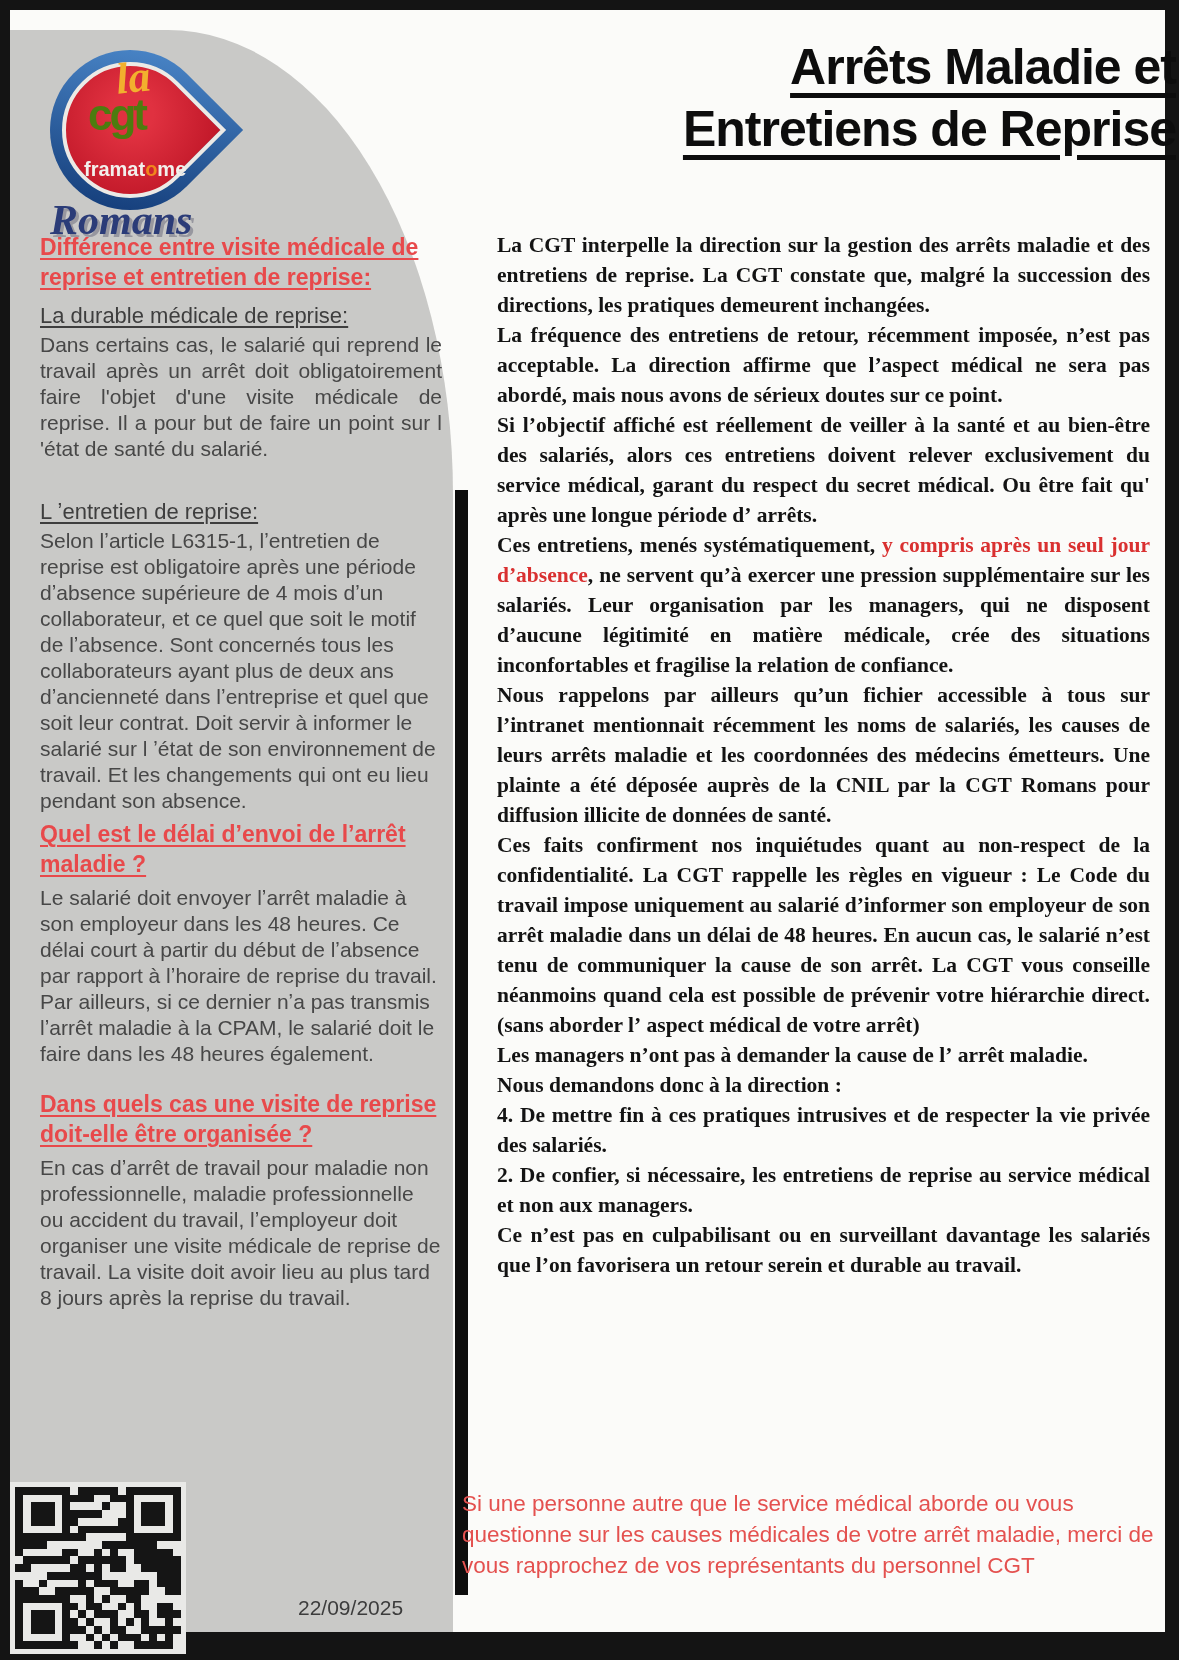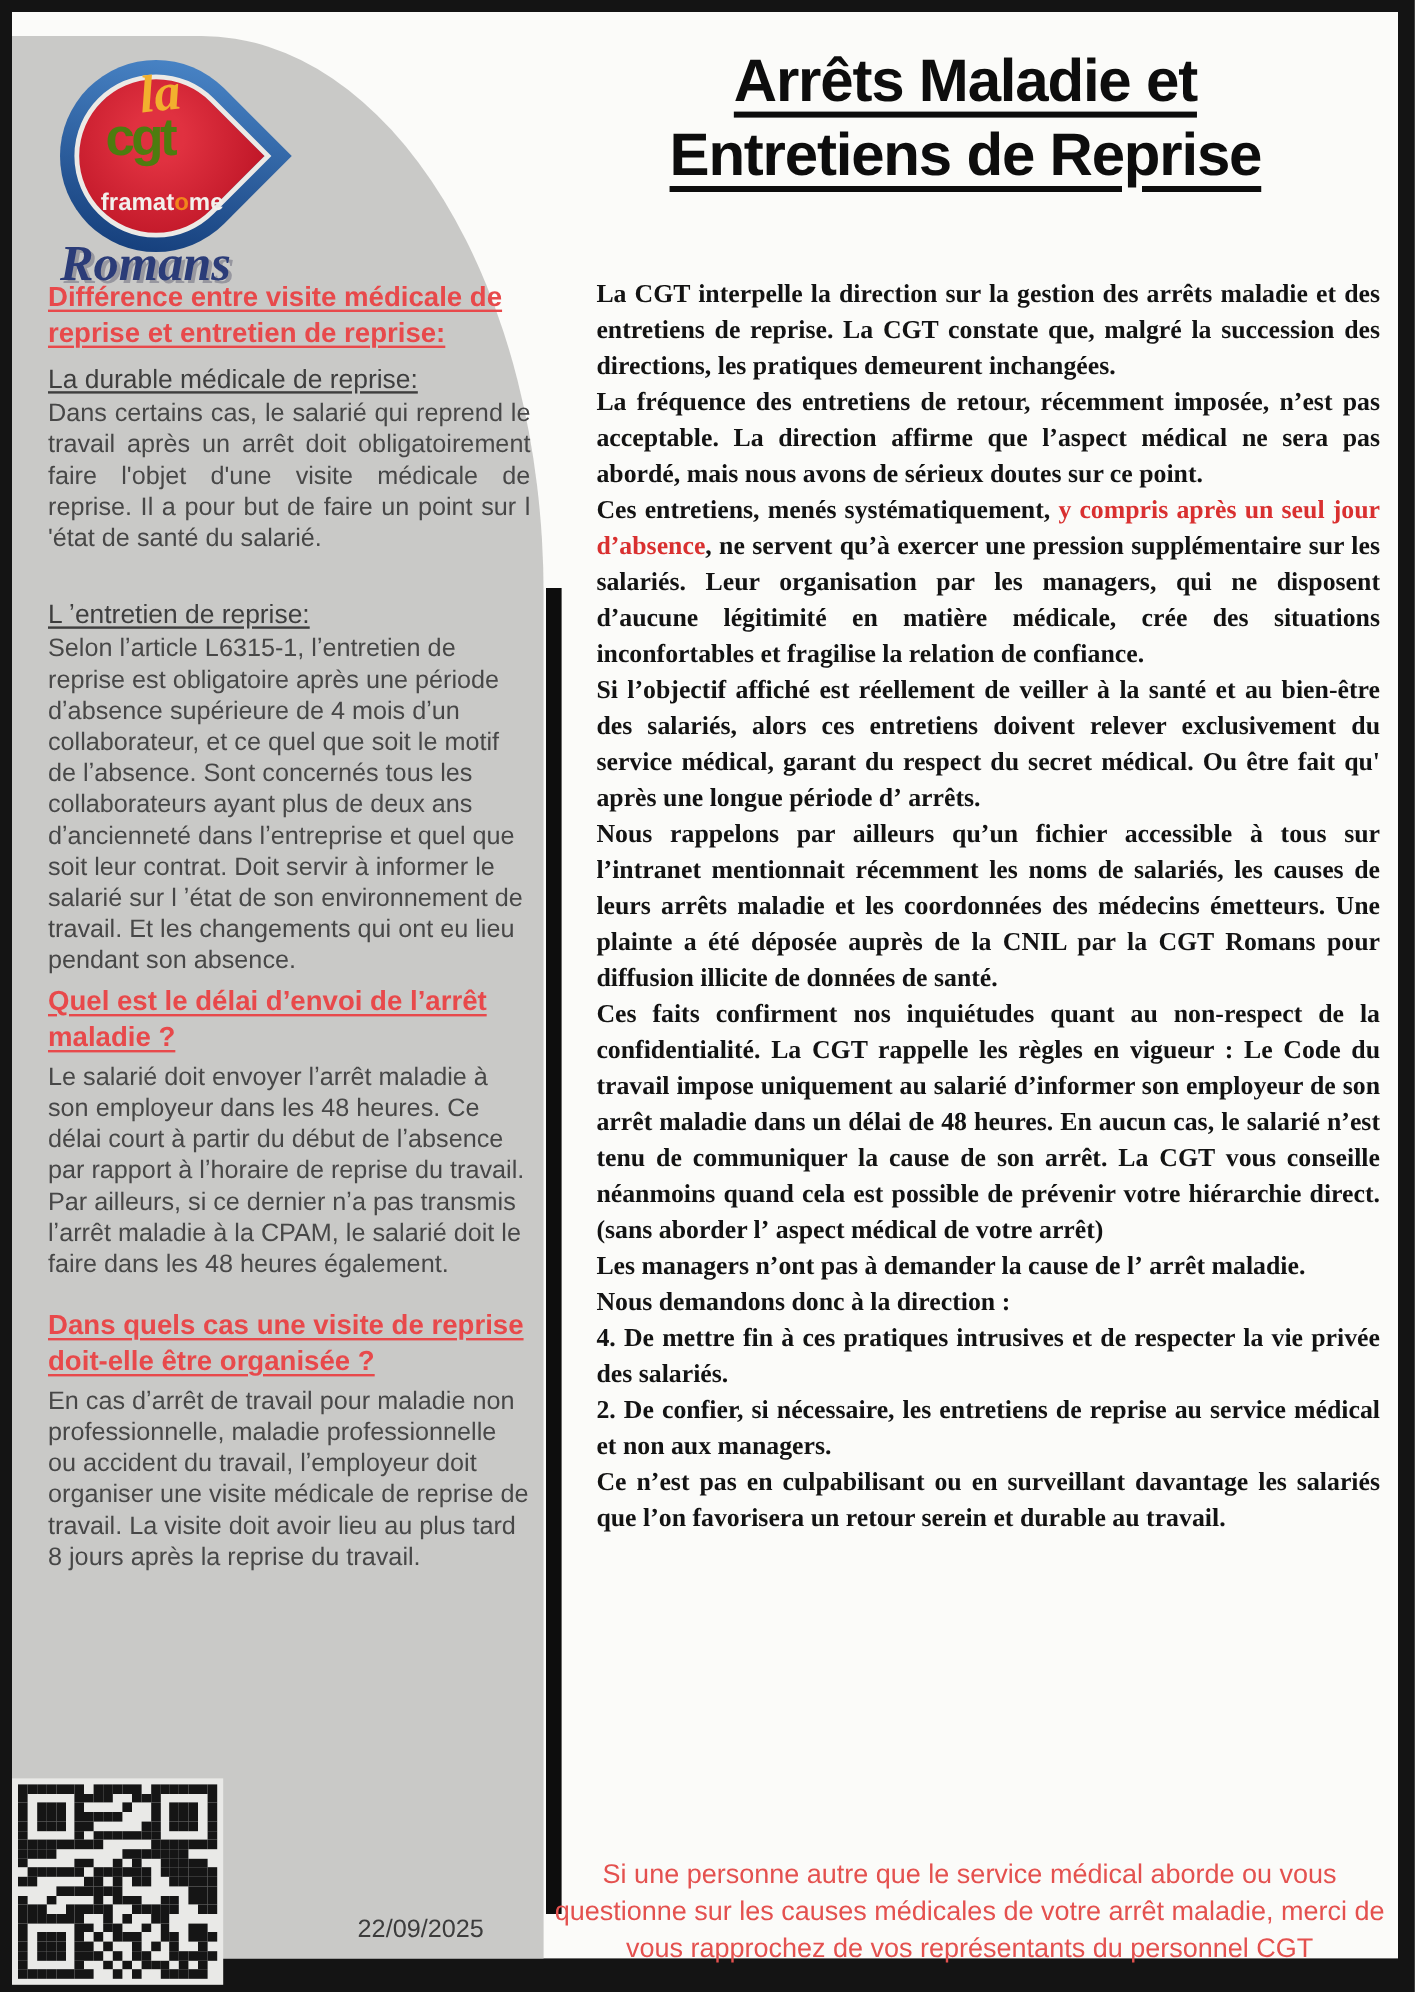--- a/index.html
+++ b/index.html
@@ -14,40 +14,40 @@
   .pin{position:absolute;border-radius:50% 0 50% 50%;transform:rotate(45deg)}
   .pin-blue{left:12px;top:4px;width:160px;height:160px;background:linear-gradient(145deg,#4a86c8 10%,#17417e 85%)}
   .pin-red{left:24px;top:16px;width:136px;height:136px;background:radial-gradient(circle at 42% 40%,#e03140 20%,#c01728 85%);border:4px solid #eceae6}
   .logo-la{position:absolute;left:78px;top:6px;font-family:"Liberation Serif",serif;font-style:italic;font-weight:700;font-size:44px;color:#f2b02e;transform:rotate(-6deg)}
   .logo-cgt{position:absolute;left:50px;top:38px;font-size:44px;font-weight:700;letter-spacing:-3px;color:#4d7c0f;line-height:62px}
   .logo-framatome{position:absolute;left:46px;top:112px;font-size:20px;font-weight:700;color:#f2f0ec;letter-spacing:0}
   .logo-framatome .o{color:#f0861c}
   .logo-region{position:absolute;left:12px;top:150px;font-family:"Liberation Serif",serif;font-style:italic;font-weight:700;font-size:42px;color:#2b3c78;text-shadow:3px 3px 0 rgba(110,110,125,.55)}
 
   
-  .title-block{position:absolute;left:442px;top:26px;width:705px;text-align:center}
+  .title-block{position:absolute;left:461px;top:26px;width:705px;text-align:right}
   .title-block .line{font-weight:700;font-size:50px;line-height:62px;letter-spacing:-1px;color:#0d0d0d}
   .title-block .line span{text-decoration:underline;text-decoration-thickness:5px;text-underline-offset:9px}
 
   
   .left-col{position:absolute;left:30px;top:222px;width:402px;color:#464646}
   .red-h{color:#e8494b;font-weight:700;font-size:23px;line-height:30px;text-decoration:underline;text-decoration-thickness:2px;text-underline-offset:3px}
   .sub-h{color:#3e3e3e;font-size:22px;line-height:28px;text-decoration:underline;text-underline-offset:3px}
   .lc-body{font-size:21px;line-height:26px;color:#474747}
   .just{text-align:justify}
   .mb10{margin-bottom:10px}.mb2{margin-bottom:2px}.mb24{margin-bottom:36px}
   .mb20{margin-bottom:5px}.mb6{margin-bottom:6px}.mb22{margin-bottom:22px}
 
   
   .right-col{position:absolute;left:487px;top:220px;width:653px}
   .right-col p{font-family:"Liberation Serif",serif;font-weight:700;font-size:21.5px;line-height:30px;color:#131313;text-align:justify}
   .red-inline{color:#d93030}
 
   
-  .footer-note{position:absolute;left:452px;top:1536px;width:692px;text-align:center;color:#e4514f;font-size:22.5px;line-height:31px}
+  .footer-note{position:absolute;left:452px;top:1478px;width:692px;color:#e4514f;font-size:22.5px;line-height:31px}
   .date{position:absolute;left:288px;top:1586px;font-size:21px;color:#3c3c3c}
 
   
   #qr{position:absolute;left:0;top:1472px;width:176px;height:172px;background:#e9e9e7;display:grid;grid-template-columns:repeat(21,1fr);grid-template-rows:repeat(21,1fr);padding:5px}
   #qr i{display:block}
   #qr i.on{background:#151515}
 </style>
 </head>
 <body>
 
@@ -79,22 +79,22 @@
     <div class="lc-body mb20">Selon lʼarticle L6315-1, lʼentretien de reprise est obligatoire après une période dʼabsence supérieure de 4 mois dʼun collaborateur, et ce quel que soit le motif de lʼabsence. Sont concernés tous les collaborateurs ayant plus de deux ans dʼancienneté dans lʼentreprise et quel que soit leur contrat. Doit servir à informer le salarié sur l ʼétat de son environnement de travail. Et les changements qui ont eu lieu pendant son absence.</div>
     <div class="red-h mb6">Quel est le délai dʼenvoi de lʼarrêt maladie ?</div>
     <div class="lc-body mb22">Le salarié doit envoyer lʼarrêt maladie à son employeur dans les 48 heures. Ce délai court à partir du début de lʼabsence par rapport à lʼhoraire de reprise du travail. Par ailleurs, si ce dernier nʼa pas transmis lʼarrêt maladie à la CPAM, le salarié doit le faire dans les 48 heures également.</div>
     <div class="red-h mb6">Dans quels cas une visite de reprise doit-elle être organisée ?</div>
     <div class="lc-body">En cas dʼarrêt de travail pour maladie non professionnelle, maladie professionnelle ou accident du travail, lʼemployeur doit organiser une visite médicale de reprise de travail. La visite doit avoir lieu au plus tard 8 jours après la reprise du travail.</div>
   </div>
 
   <div class="right-col">
     <p>La CGT  interpelle la direction sur la gestion des arrêts maladie et des entretiens de reprise. La CGT constate que, malgré la succession des directions, les pratiques demeurent inchangées.</p>
     <p>La fréquence des entretiens de retour, récemment imposée, nʼest pas acceptable. La direction affirme que lʼaspect médical ne sera pas abordé, mais nous avons de sérieux doutes sur ce point.</p>
+    <p>Si lʼobjectif affiché est réellement de veiller à la santé et au bien-être des salariés, alors ces entretiens doivent relever exclusivement du service médical, garant du respect du secret médical. Ou être fait qu' après une longue période dʼ arrêts.</p>
     <p><span>Ces entretiens, menés systématiquement, </span><span class="red-inline">y compris après un seul jour dʼabsence</span><span>, ne servent quʼà exercer une pression supplémentaire sur les salariés. Leur organisation par les managers, qui ne disposent dʼaucune légitimité en matière médicale, crée des situations inconfortables et fragilise la relation de confiance.</span></p>
-    <p>Si lʼobjectif affiché est réellement de veiller à la santé et au bien-être des salariés, alors ces entretiens doivent relever exclusivement du service médical, garant du respect du secret médical. Ou être fait qu' après une longue période dʼ arrêts.</p>
     <p>Nous rappelons par ailleurs quʼun fichier accessible à tous sur lʼintranet mentionnait récemment les noms de salariés, les causes de leurs arrêts maladie et les coordonnées des médecins émetteurs. Une plainte a été déposée auprès de la CNIL par la CGT Romans pour diffusion illicite de données de santé.</p>
     <p>Ces faits confirment nos inquiétudes quant au non-respect de la confidentialité. La CGT rappelle les règles en vigueur : Le Code du travail impose uniquement au salarié dʼinformer son employeur de son arrêt maladie dans un délai de 48 heures. En aucun cas, le salarié nʼest tenu de communiquer la cause de son arrêt. La CGT vous conseille néanmoins quand cela est possible de prévenir votre hiérarchie direct. (sans aborder lʼ aspect médical de votre arrêt)</p>
     <p>Les managers nʼont pas à demander la cause de lʼ arrêt maladie.</p>
     <p>Nous demandons donc à la direction :</p>
     <p>4. De mettre fin à ces pratiques intrusives et de respecter la vie privée des salariés.</p>
     <p>2. De confier, si nécessaire, les entretiens de reprise au service médical et non aux managers.</p>
     <p>Ce nʼest pas en culpabilisant ou en surveillant davantage les salariés que lʼon favorisera un retour serein et durable au travail.</p>
   </div>
 
   <div class="footer-note">Si une personne autre que le service médical aborde ou vous questionne sur  les causes  médicales de votre arrêt maladie, merci de vous rapprochez de vos représentants du personnel CGT</div>

